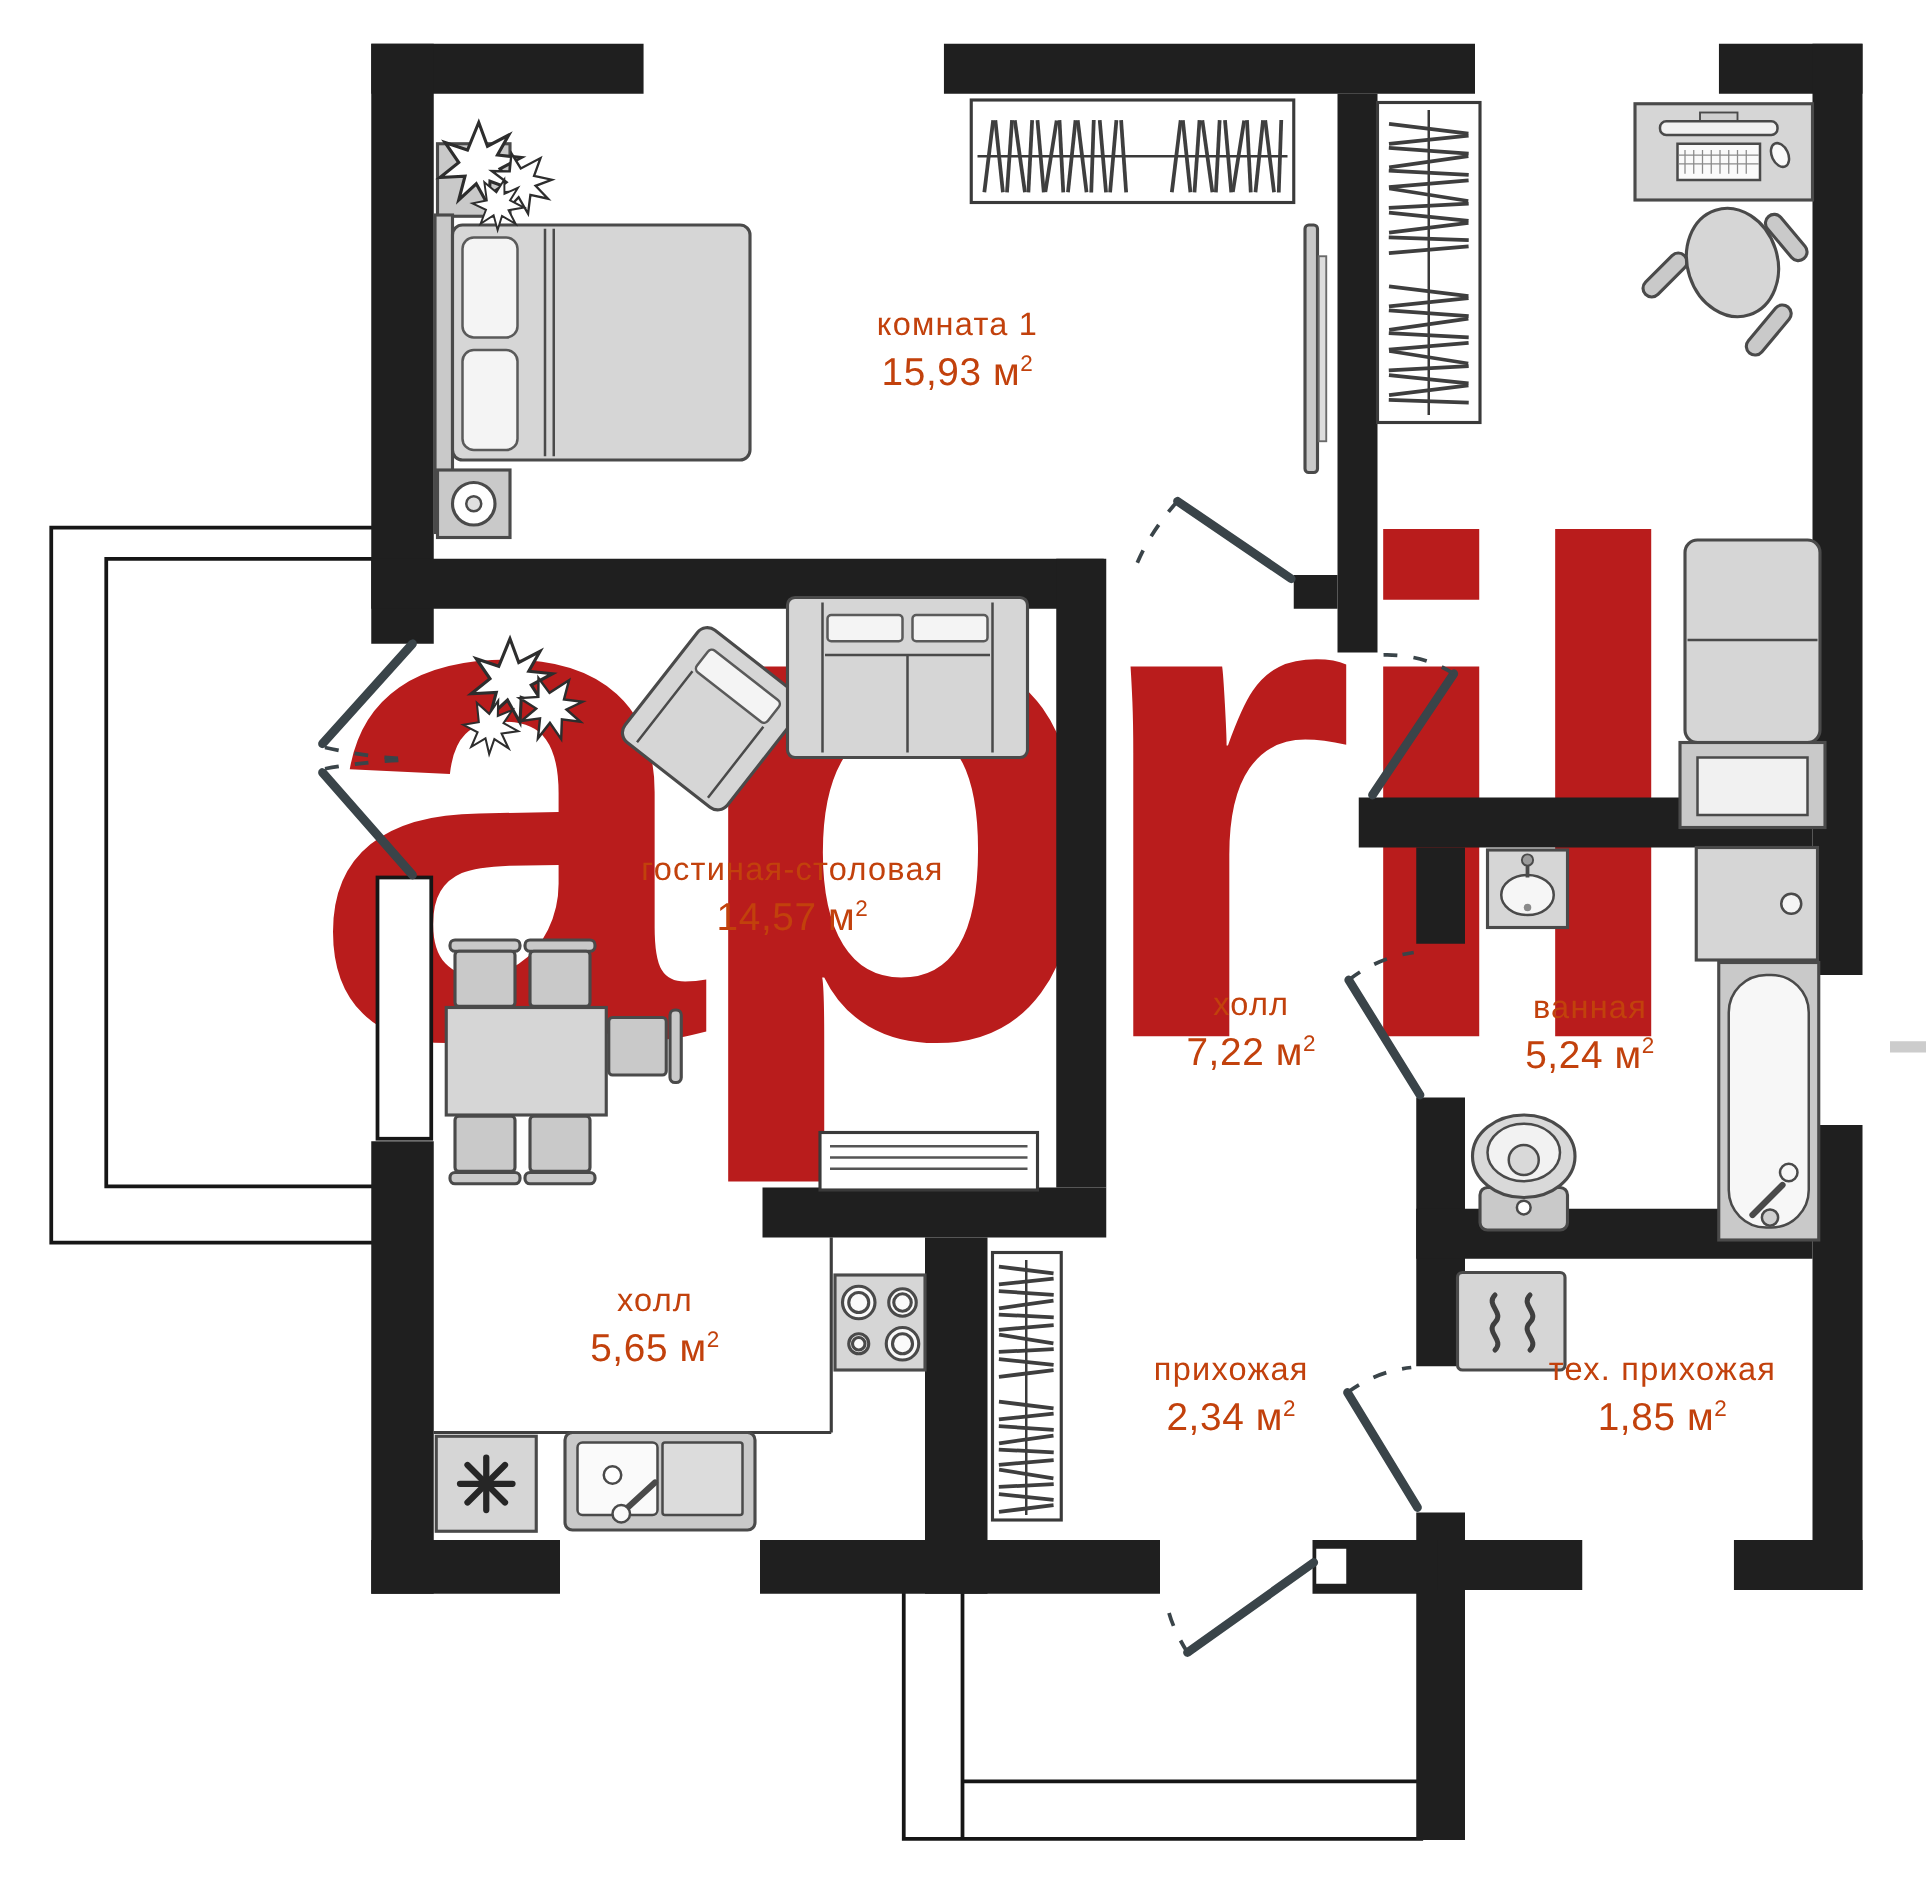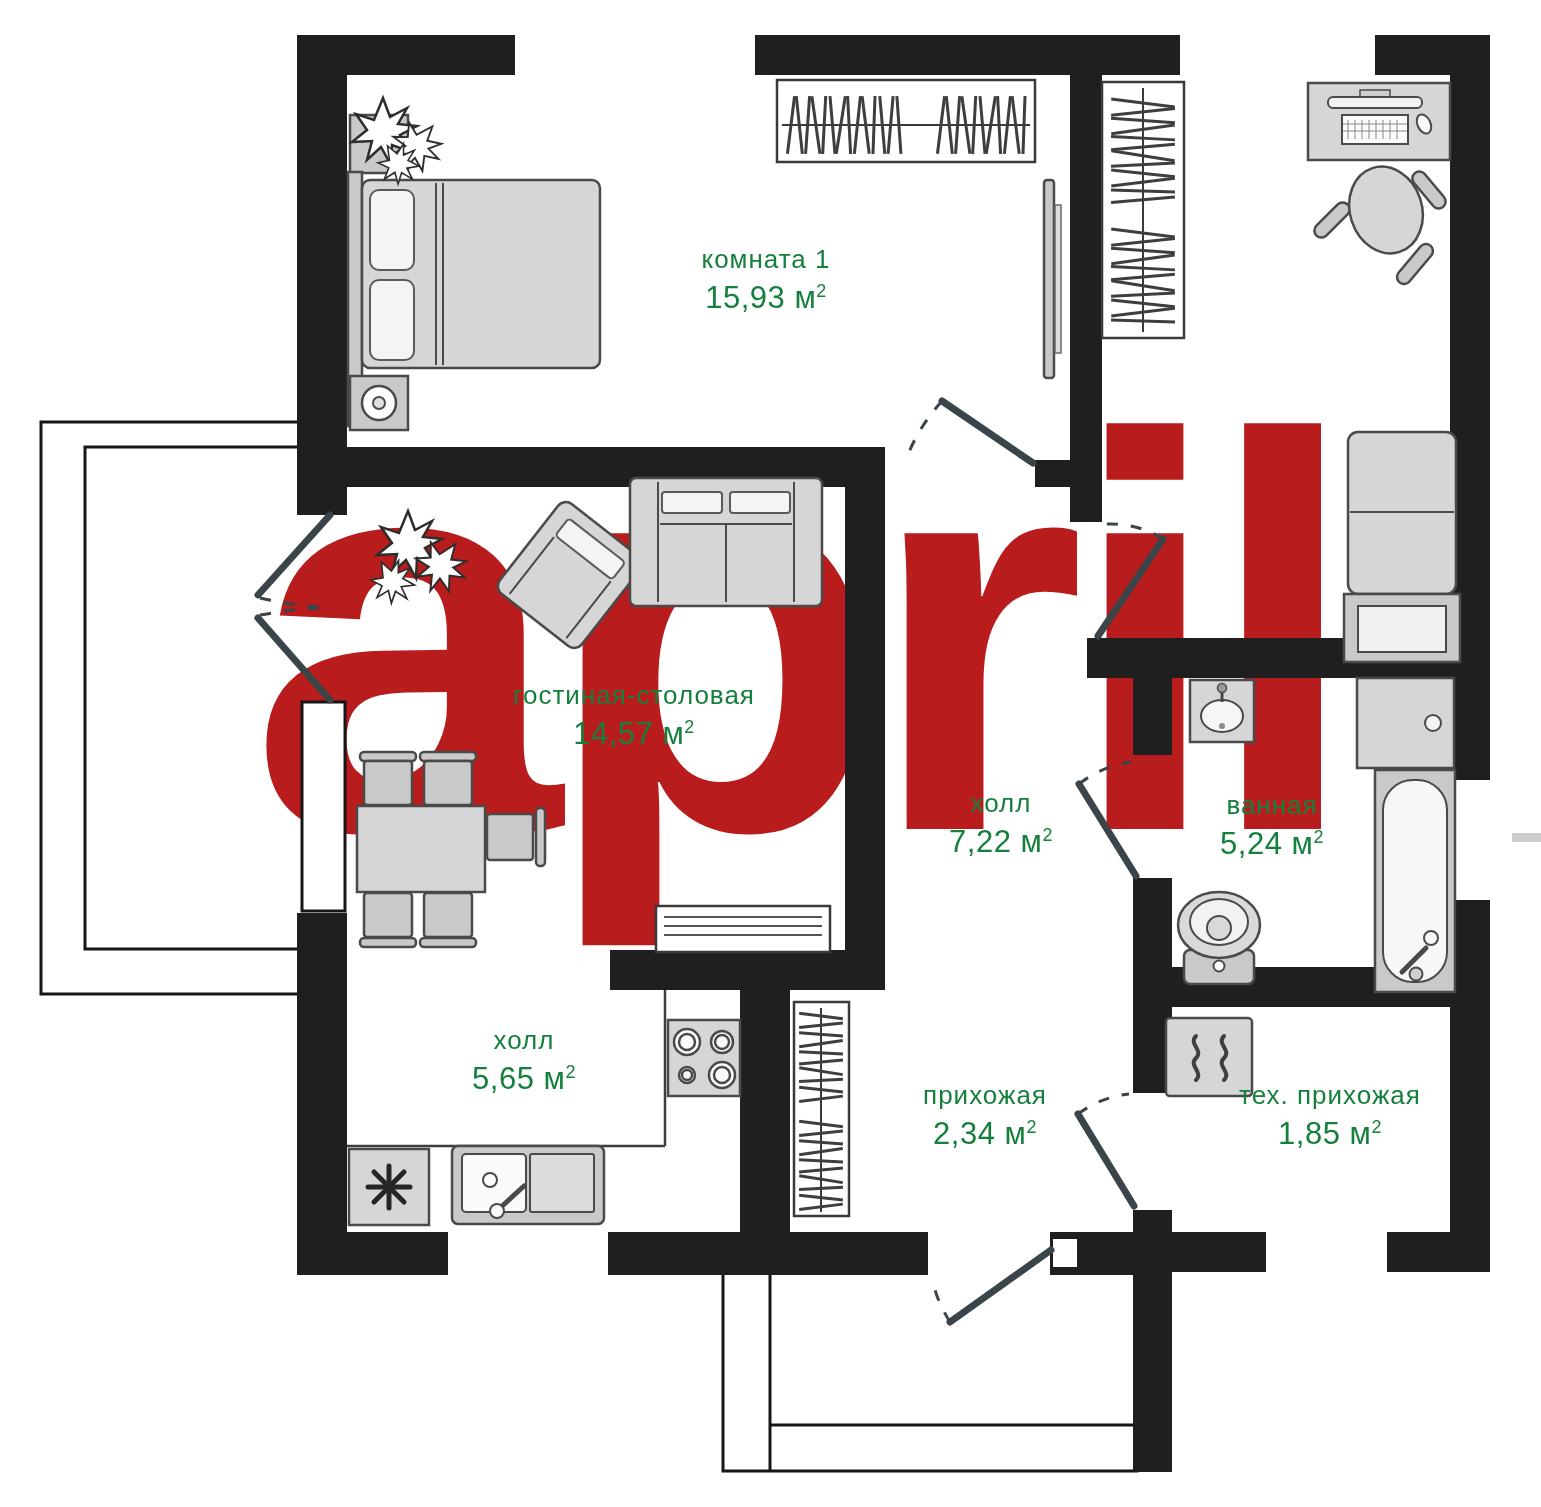--- a/index.html
+++ b/index.html
@@ -8,21 +8,21 @@
     background:#ffffff;font-family:"Liberation Sans",sans-serif;
   }
   #watermark{
     position:absolute;left:250px;top:355px;z-index:1;
     font-size:560px;font-weight:700;letter-spacing:-18px;line-height:1;
     color:#b91c1c;user-select:none;
   }
   #plan-svg{position:absolute;left:0;top:0;z-index:2;}
   .lbl{
     position:absolute;z-index:3;transform:translateX(-50%);
-    text-align:center;color:#15803d;width:max-content;
+    text-align:center;color:#c2410c;width:max-content;
   }
   .lbl .rname{font-size:26px;font-weight:300;letter-spacing:1px;line-height:1.2;}
   .lbl .rarea{font-size:31px;font-weight:400;letter-spacing:.5px;margin-top:5px;}
   .lbl .rarea sup{font-size:18px;}
   .lbl.wrap{width:250px;}
   
   .walls rect{fill:#1f1f1f;}
   .thin{stroke:#161616;stroke-width:3;fill:none;}
   .furn{fill:#d6d6d6;stroke:#4a4a4a;stroke-width:2.5;}
   .furn-light{fill:#f4f4f4;stroke:#5a5a5a;stroke-width:2;}

